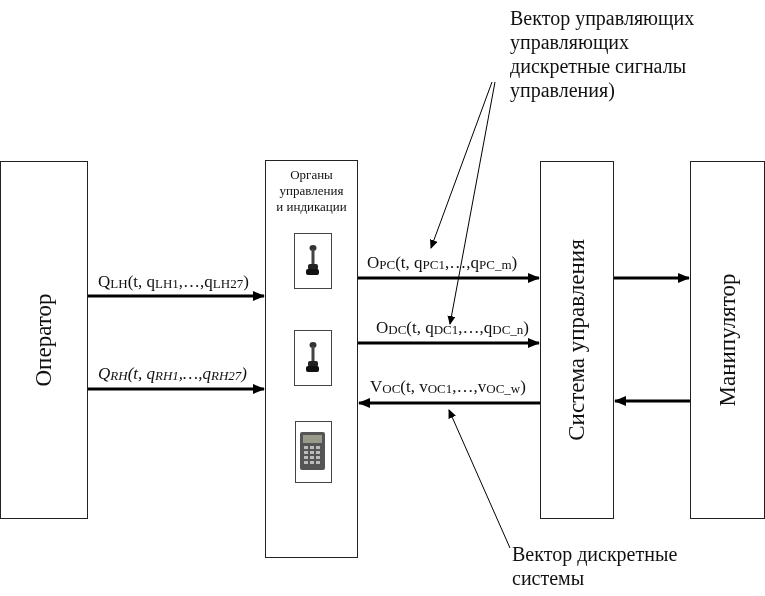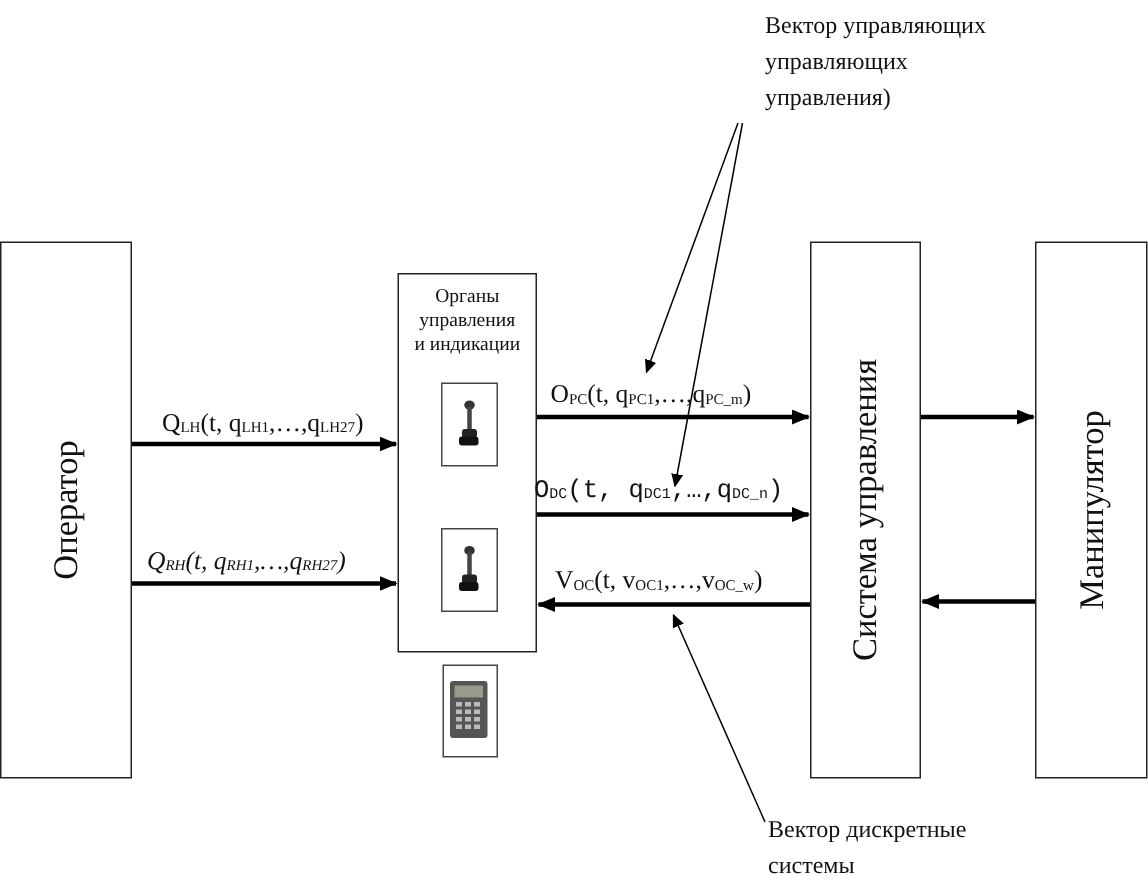--- a/index.html
+++ b/index.html
@@ -5,32 +5,32 @@
     html, body { margin: 0; padding: 0; background: #ffffff; }
     body { width: 765px; height: 596px; position: relative; overflow: hidden;
            font-family: "Liberation Serif", "DejaVu Serif", serif; color: #111; }
     .box { position: absolute; border: 1.5px solid #222; box-sizing: border-box; background: #fff; }
     .vlabel { position: absolute; left: 50%; top: 50%; white-space: nowrap;
               transform: translate(-50%, -50%) rotate(-90deg); font-size: 23px; }
     .ctrl-title { position: absolute; left: 0; right: 0; top: 6px; text-align: center;
                   font-size: 13px; line-height: 16px; }
     .dev { position: absolute; border: 1px solid #444; background: #fff; box-sizing: border-box; }
     .sig { position: absolute; font-size: 17px; white-space: nowrap; }
-    .sig sub { font-size: 10px; vertical-align: -1px; }
-    .note { position: absolute; font-size: 16px; line-height: 24px; white-space: nowrap; }
+    .sig sub { font-size: 13px; vertical-align: -1px; }
+    .note { position: absolute; font-size: 20px; line-height: 24px; white-space: nowrap; }
     svg.arrows { position: absolute; left: 0; top: 0; }
   </style>
 </head>
 <body>
 
 <div class="box" style="left:0px; top:161px; width:88px; height:358px;">
   <span class="vlabel">Оператор</span>
 </div>
 
-<div class="box" style="left:265px; top:160px; width:93px; height:253px;margin-top:22px;">
+<div class="box" style="left:265px; top:160px; width:93px; height:398px;">
   <div class="ctrl-title">
     <div>Органы</div>
     <div>управления</div>
     <div>и индикации</div>
   </div>
   <div class="dev" style="left:28px; top:72px; width:38px; height:56px;">
     <svg width="36" height="54">
       <ellipse cx="18" cy="14" rx="3.5" ry="3" fill="#333"></ellipse>
       <rect x="16.5" y="15" width="3" height="16" fill="#444"></rect>
       <rect x="13" y="30" width="10" height="6" rx="2" fill="#222"></rect>
@@ -90,37 +90,38 @@
   <line x1="358" y1="343" x2="539" y2="343" stroke="#000" stroke-width="3" marker-end="url(#ah)"></line>
   <line x1="540" y1="403" x2="359" y2="403" stroke="#000" stroke-width="3" marker-end="url(#ah)"></line>
   <line x1="614" y1="278" x2="689" y2="278" stroke="#000" stroke-width="3" marker-end="url(#ah)"></line>
   <line x1="690" y1="401" x2="615" y2="401" stroke="#000" stroke-width="3" marker-end="url(#ah)"></line>
 
   <line x1="492" y1="82" x2="431" y2="248" stroke="#000" stroke-width="1" marker-end="url(#ahs)"></line>
   <line x1="495" y1="82" x2="450" y2="324" stroke="#000" stroke-width="1" marker-end="url(#ahs)"></line>
   <line x1="510" y1="548" x2="449" y2="410" stroke="#000" stroke-width="1" marker-end="url(#ahs)"></line>
 </svg>
 
-<div class="sig" style="left:108px; top:272px;text-align:center;">
+<div class="sig" style="left:98px; top:272px;text-align:center;">
   <span>Q</span><sub>LH</sub><span>(t, q</span><sub>LH1</sub><span>,…,q</span><sub>LH27</sub><span>)</span>
 </div>
 <div class="sig" style="left:98px; top:364px;font-style:italic;">
   <span>Q</span><sub>RH</sub><span>(t, q</span><sub>RH1</sub><span>,…,q</span><sub>RH27</sub><span>)</span>
 </div>
 <div class="sig" style="left:367px; top:253px;">
   <span>O</span><sub>PC</sub><span>(t, q</span><sub>PC1</sub><span>,…,q</span><sub>PC_m</sub><span>)</span>
 </div>
-<div class="sig" style="left:356px; top:318px;font-family:Liberation Mono, monospace;">
+<div class="sig" style="left:376px; top:318px;">
   <span>O</span><sub>DC</sub><span>(t, q</span><sub>DC1</sub><span>,…,q</span><sub>DC_n</sub><span>)</span>
 </div>
 <div class="sig" style="left:370px; top:377px;">
   <span>V</span><sub>OC</sub><span>(t, v</span><sub>OC1</sub><span>,…,v</span><sub>OC_w</sub><span>)</span>
 </div>
 
 <div class="note" style="left:510px; top:6px;">
   <div>Вектор управляющих</div>
   <div>управляющих</div>
+  <div>дискретные сигналы</div>
   <div>управления)</div>
 </div>
 <div class="note" style="left:512px; top:542px;">
   <div>Вектор дискретные</div>
   <div>системы</div>
 </div>
 
 </body></html>

